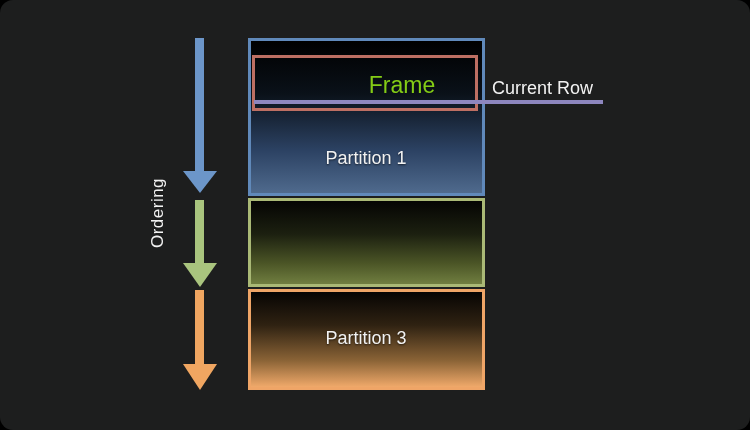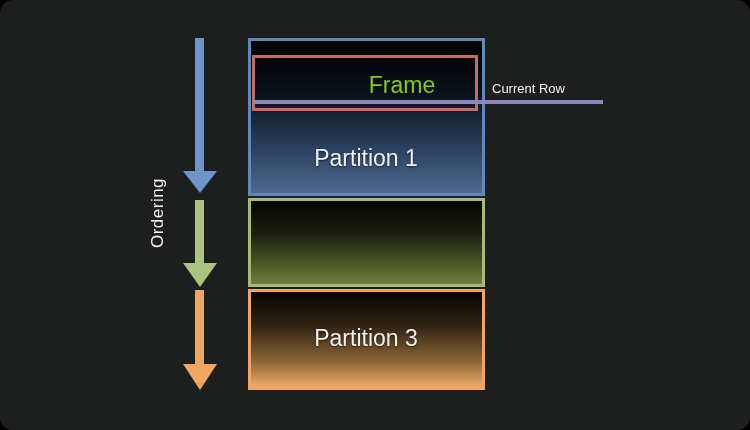--- a/index.html
+++ b/index.html
@@ -61,21 +61,21 @@
   .pbox-3 {
     top: 289px; height: 101px;
     border: 3px solid #efa567;
     background: linear-gradient(to bottom, #070503 0%, #2f2212 35%, #8a6336 72%, #f0a96a 100%);
   }
   .plabel {
     position: absolute;
     left: 366px;
     transform: translate(-50%, -50%);
     color: #f2f2f2;
-    font-size: 23px;
+    font-size: 18px;
     white-space: nowrap;
     text-shadow: 0 1px 2px rgba(0,0,0,0.6);
   }
   .plabel-1 { top: 158px; }
   .plabel-2 { top: 245px; }
   .plabel-3 { top: 338px; }
 
   
   .frame-box {
     position: absolute;
@@ -100,21 +100,21 @@
     position: absolute;
     left: 254px; top: 100px;
     width: 349px; height: 4px;
     background: #8e87bf;
   }
   .current-row-label {
     position: absolute;
     left: 492px; top: 88px;
     transform: translateY(-50%);
     color: #f2f2f2;
-    font-size: 13px;
+    font-size: 18px;
     white-space: nowrap;
   }
 </style>
 </head>
 <body>
 
 <div class="stage">
 
   <div class="ordering-label">Ordering</div>
 

